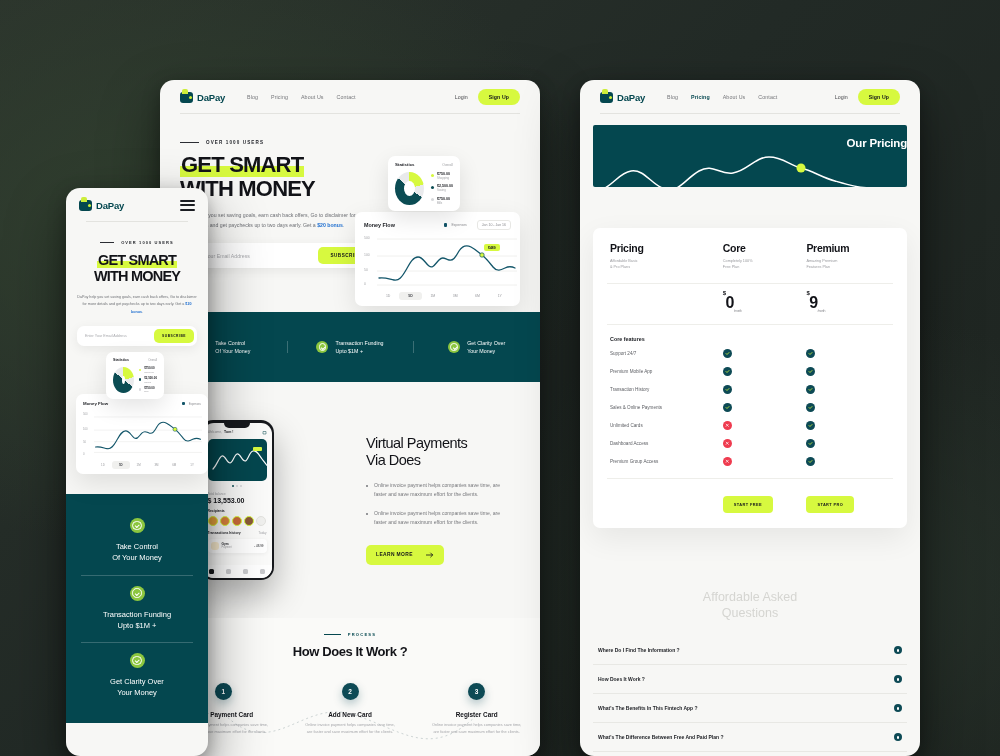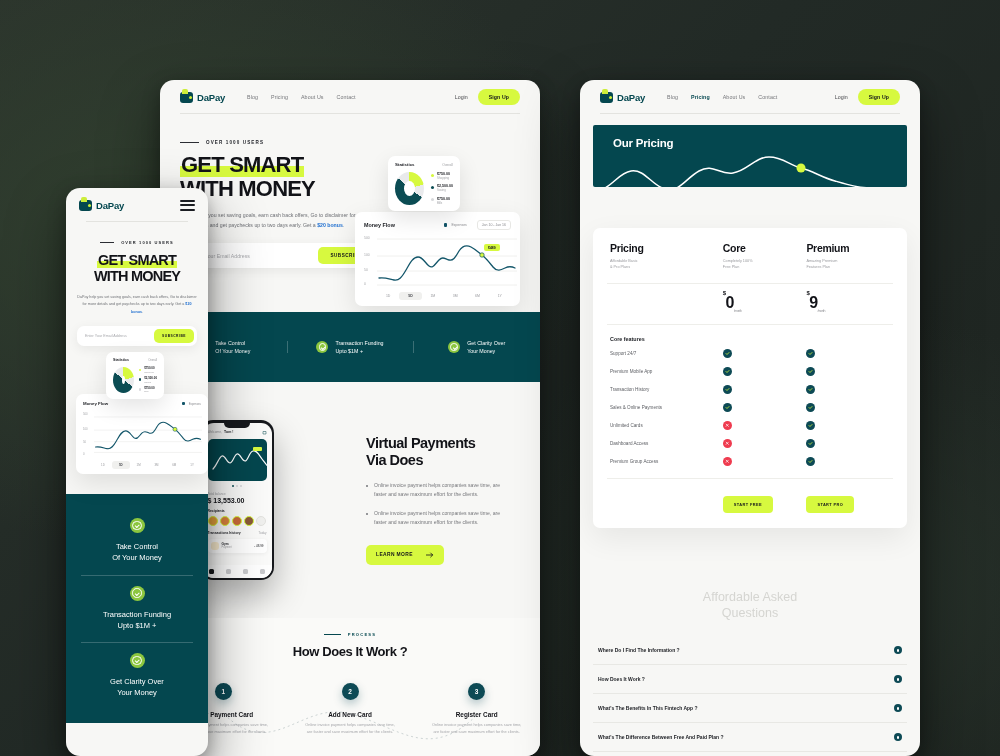--- a/index.html
+++ b/index.html
@@ -146,21 +146,21 @@
   }
   .chk i:after {
     content: ""; position: absolute; left: 1.6px; top: 2.2px; width: 3.4px; height: 1.6px;
     border-left: 1px solid #fff; border-bottom: 1px solid #fff; transform: rotate(-45deg);
   }
   .strip-text { font-size: 5.3px; color: #fff; line-height: 1.6; }
 
   
   .vp { display: flex; align-items: center; padding: 0 40px; }
   .vp-right { margin-left: 92px; }
-  .vp-h2 { font-size: 14.5px; font-weight: 700; color: #121318; line-height: 1.16; letter-spacing: -.5px; }
+  .vp-h2 { font-size: 14.5px; font-weight: 400; color: #121318; line-height: 1.16; letter-spacing: -.5px; }
   .vp-list { margin-top: 12px; list-style: none; }
   .vp-list li {
     font-size: 5.1px; line-height: 1.85; color: #75767a; padding-left: 8px;
     position: relative; margin-bottom: 9px; max-width: 140px;
   }
   .vp-list li:before {
     content: ""; position: absolute; left: 0; top: 4px; width: 2.2px; height: 2.2px;
     border-radius: 50%; background: #75767a;
   }
   .learn {
@@ -208,21 +208,21 @@
   .step-num {
     width: 17px; height: 17px; border-radius: 50%; background: #0d4a55; color: #fff;
     font-size: 6.5px; font-weight: 700; display: flex; align-items: center; justify-content: center;
     margin: 0 auto; box-shadow: 0 4px 10px rgba(13,74,85,.3);
   }
   .step-t { font-size: 6.4px; font-weight: 700; color: #121318; margin-top: 11px; }
   .step-p { font-size: 3.9px; line-height: 1.75; color: #a5a6aa; margin-top: 4px; padding: 0 16px; }
 
   
   .hero-band { background: #04474f; margin: 11px 13px 0; border-radius: 2px; height: 62px; position: relative; overflow: hidden; }
-  .band-title { font-size: 11.5px; font-weight: 700; color: #fff; text-align: left; padding-top: 12px; letter-spacing: -.2px; padding-left: 20px; }
+  .band-title { font-size: 11.5px; font-weight: 700; color: #fff; text-align: right; padding-top: 12px; letter-spacing: -.2px; padding-left: 20px; }
   .price-card {
     position: absolute; left: 13px; right: 13px; background: #fff; border-radius: 7px;
     box-shadow: 0 10px 30px rgba(0,0,0,.07);
   }
   .pc-head { display: flex; padding: 14px 17px 12px; }
   .pc-col { flex: 1; }
   .pc-col.c1 { flex: 1.35; }
   .pc-h { font-size: 10.5px; font-weight: 700; color: #121318; letter-spacing: -.3px; }
   .pc-sub { font-size: 3.8px; color: #9b9ca0; line-height: 1.7; margin-top: 4px; }
   .pc-divider { height: 1px; background: #eeeeea; margin: 0 14px; }

